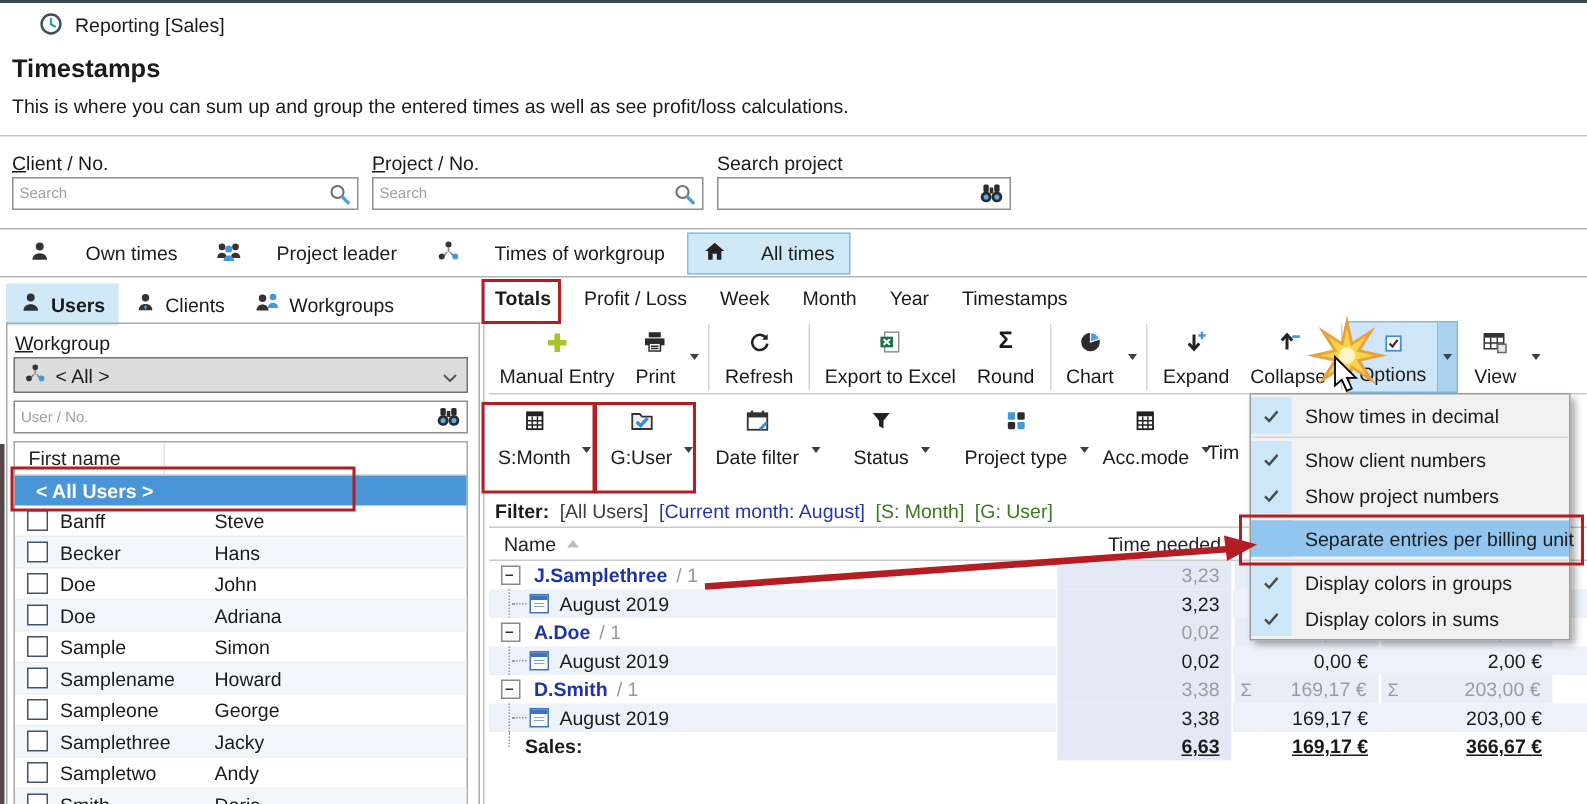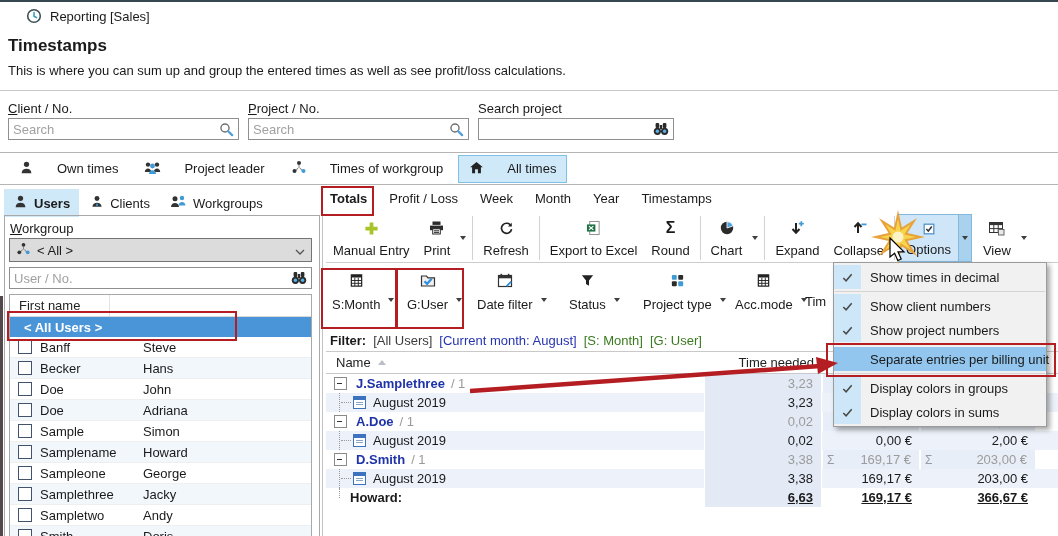--- a/index.html
+++ b/index.html
@@ -12,21 +12,21 @@
   #titlebar{left:0;top:2px;width:922px;height:28px;display:flex;align-items:center;gap:8px;padding-left:26px;box-sizing:border-box;}
   #page-heading{left:8px;top:36px;font-size:17px;font-weight:bold;}
   #page-desc{left:8px;top:63px;font-size:13px;}
   .hline{height:1px;background:#c8c8c8;}
 
   
   .fld-label{position:absolute;top:101px;font-size:13px;}
   .mn{text-decoration:underline;}
   .inp{position:absolute;top:118px;height:22px;border:1px solid #8f8f8f;box-sizing:border-box;
        display:flex;align-items:center;background:#fff;}
-  .inp input{border:0;outline:0;flex:1;height:18px;font-family:inherit;font-size:13px;padding:0 4px;color:#222;min-width:0;background:transparent;}
+  .inp input{border:0;outline:0;flex:1;height:18px;font-family:inherit;font-size:10px;padding:0 4px;color:#222;min-width:0;background:transparent;}
   .inp input::placeholder{color:#a0a0a0;}
   .inp .icon-right{flex:0 0 auto;margin-right:4px;display:flex;}
 
   
   #view-tabs{left:0;top:152px;width:1058px;height:33px;border-top:1px solid #b5b5b5;border-bottom:1px solid #b5b5b5;
              box-sizing:border-box;display:flex;align-items:center;gap:4px;padding-left:8px;}
   .vtab{display:flex;align-items:center;gap:23px;padding:4px 10px;border:1px solid transparent;}
   .vtab.sel{background:#cfe9f9;border-color:#7fc0e8;}
 
   
@@ -646,21 +646,21 @@
           <span>August 2019</span>
         </div>
       <div class="col-time">3,38</div>
       <div class="col-c2 valcell">169,17 €</div>
       <div class="col-c3 valcell">203,00 €</div>
     </div>
 
     <div class="trow">
       <div class="col-name">
           <span class="treeline" style="height:55%;align-self:flex-start;"></span>
-          <span class="totlabel">Howard:</span>
+          <span class="totlabel">Sales:</span>
         </div>
       <div class="col-time totval">6,63</div>
       <div class="col-c2 valcell totval">169,17 €</div>
       <div class="col-c3 valcell totval">366,67 €</div>
     </div>
   </div>
 
   <div class="abs" id="opt-menu">
     <div class="menu-item">
       <span class="gutter">

